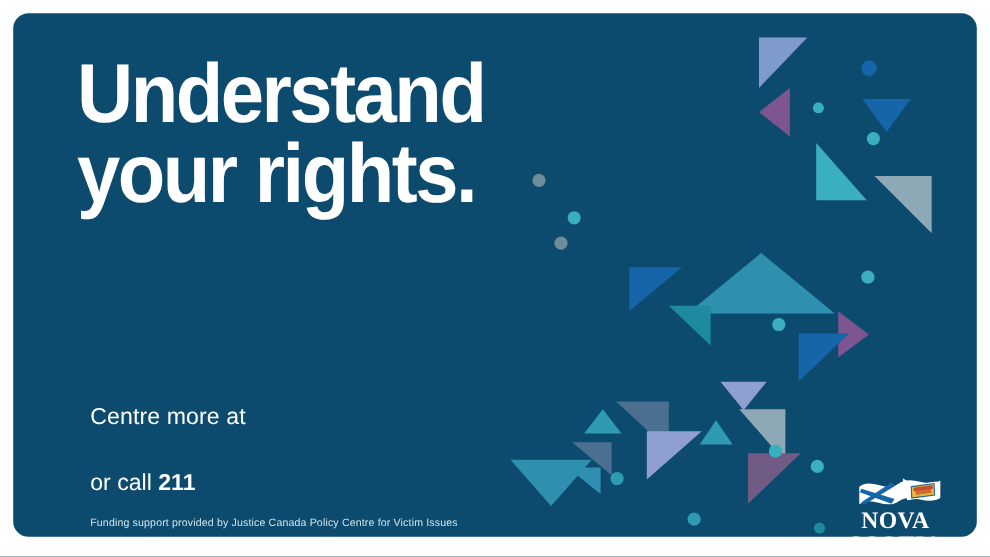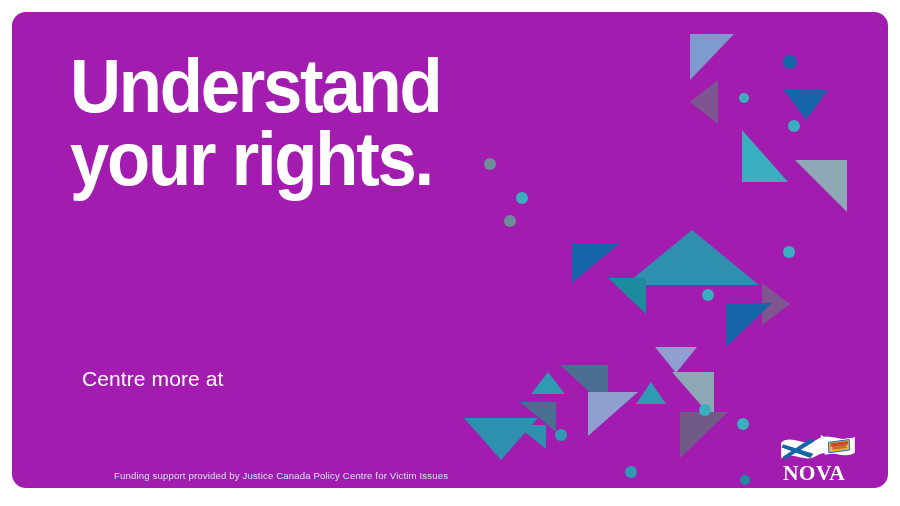--- a/index.html
+++ b/index.html
@@ -1,21 +1,21 @@
 <!DOCTYPE html>
 <html><head>
 <meta charset="utf-8">
 <style>
   html,body{margin:0;padding:0;}
   body{width:900px;height:506px;background:#ffffff;
        font-family:"Liberation Sans",sans-serif;overflow:hidden;}
   .stage{position:relative;width:900px;height:506px;}
 
   .card{position:absolute;left:12px;top:12px;width:876px;height:476px;
-        border-radius:14px;overflow:hidden;background:#a21caf;}
+        border-radius:14px;overflow:hidden;background:#0c4a6e;}
 
   
   .deco{position:absolute;inset:0;}
   .tri{position:absolute;width:0;height:0;}
   .dot{position:absolute;border-radius:50%;}
 
   
   .content{position:absolute;left:58px;top:38px;width:520px;}
   .headline{color:#ffffff;font-weight:700;font-size:76px;line-height:0.96;
             letter-spacing:-2.4px;margin:0;
@@ -27,21 +27,21 @@
         font-size:15.5px;line-height:1.42;font-weight:400;}
 
   .learn{position:absolute;left:70px;top:355px;width:560px;color:#ffffff;}
   .learn .lm{font-size:21px;font-weight:300;line-height:1.18;letter-spacing:.1px;}
   .learn .url{font-size:21.5px;font-weight:700;line-height:1.2;letter-spacing:-0.2px;}
   .orcall{position:absolute;left:70px;top:415px;color:#ffffff;
           font-size:21px;font-weight:300;}
   .orcall b{font-weight:700;}
 
   .fund{position:absolute;left:70px;top:458px;color:#cfe6ea;
-        font-size:9.6px;font-weight:400;letter-spacing:.15px;margin-left:32px;}
+        font-size:9.6px;font-weight:400;letter-spacing:.15px;}
 
   
   .logo{position:absolute;left:732px;top:420px;width:140px;height:62px;}
   .logo .flagwrap{position:absolute;left:36px;top:0px;width:76px;height:34px;}
   .logo .wordmark{position:absolute;left:0;top:31px;width:140px;text-align:center;
         color:#ffffff;font-family:"Liberation Serif",serif;font-weight:700;
         font-size:21.5px;letter-spacing:0.4px;line-height:1;}
 </style>
 </head>
 <body>
@@ -90,20 +90,24 @@
         <span class="l1">Understand</span>
         <span class="l2">your rights.</span>
       </h1>
     </div>
 
 
     <div class="learn">
       <div class="lm">Centre more at</div>
     </div>
 
+    <div class="orcall">
+      <span>or call</span>
+      <b>211</b>
+    </div>
 
     <div class="fund">Funding support provided by Justice Canada Policy Centre for Victim Issues</div>
 
     <div class="logo">
       <div class="flagwrap">
         <svg viewBox="0 0 160 72" width="76" height="34" aria-hidden="true">
           <path d="M2 22 C26 4 52 34 78 16 C104 -2 132 26 158 10 L158 44 C132 60 104 32 78 50 C52 68 26 38 2 56 Z" fill="#ffffff"></path>
           <path d="M6 26 L70 46 L64 55 L3 33 Z" fill="#1565a8"></path>
           <path d="M64 14 L6 52 L10 58 L72 20 Z" fill="#1565a8"></path>
           <path d="M92 20 L152 12 L154 40 L94 48 Z" fill="#ffffff"></path>

